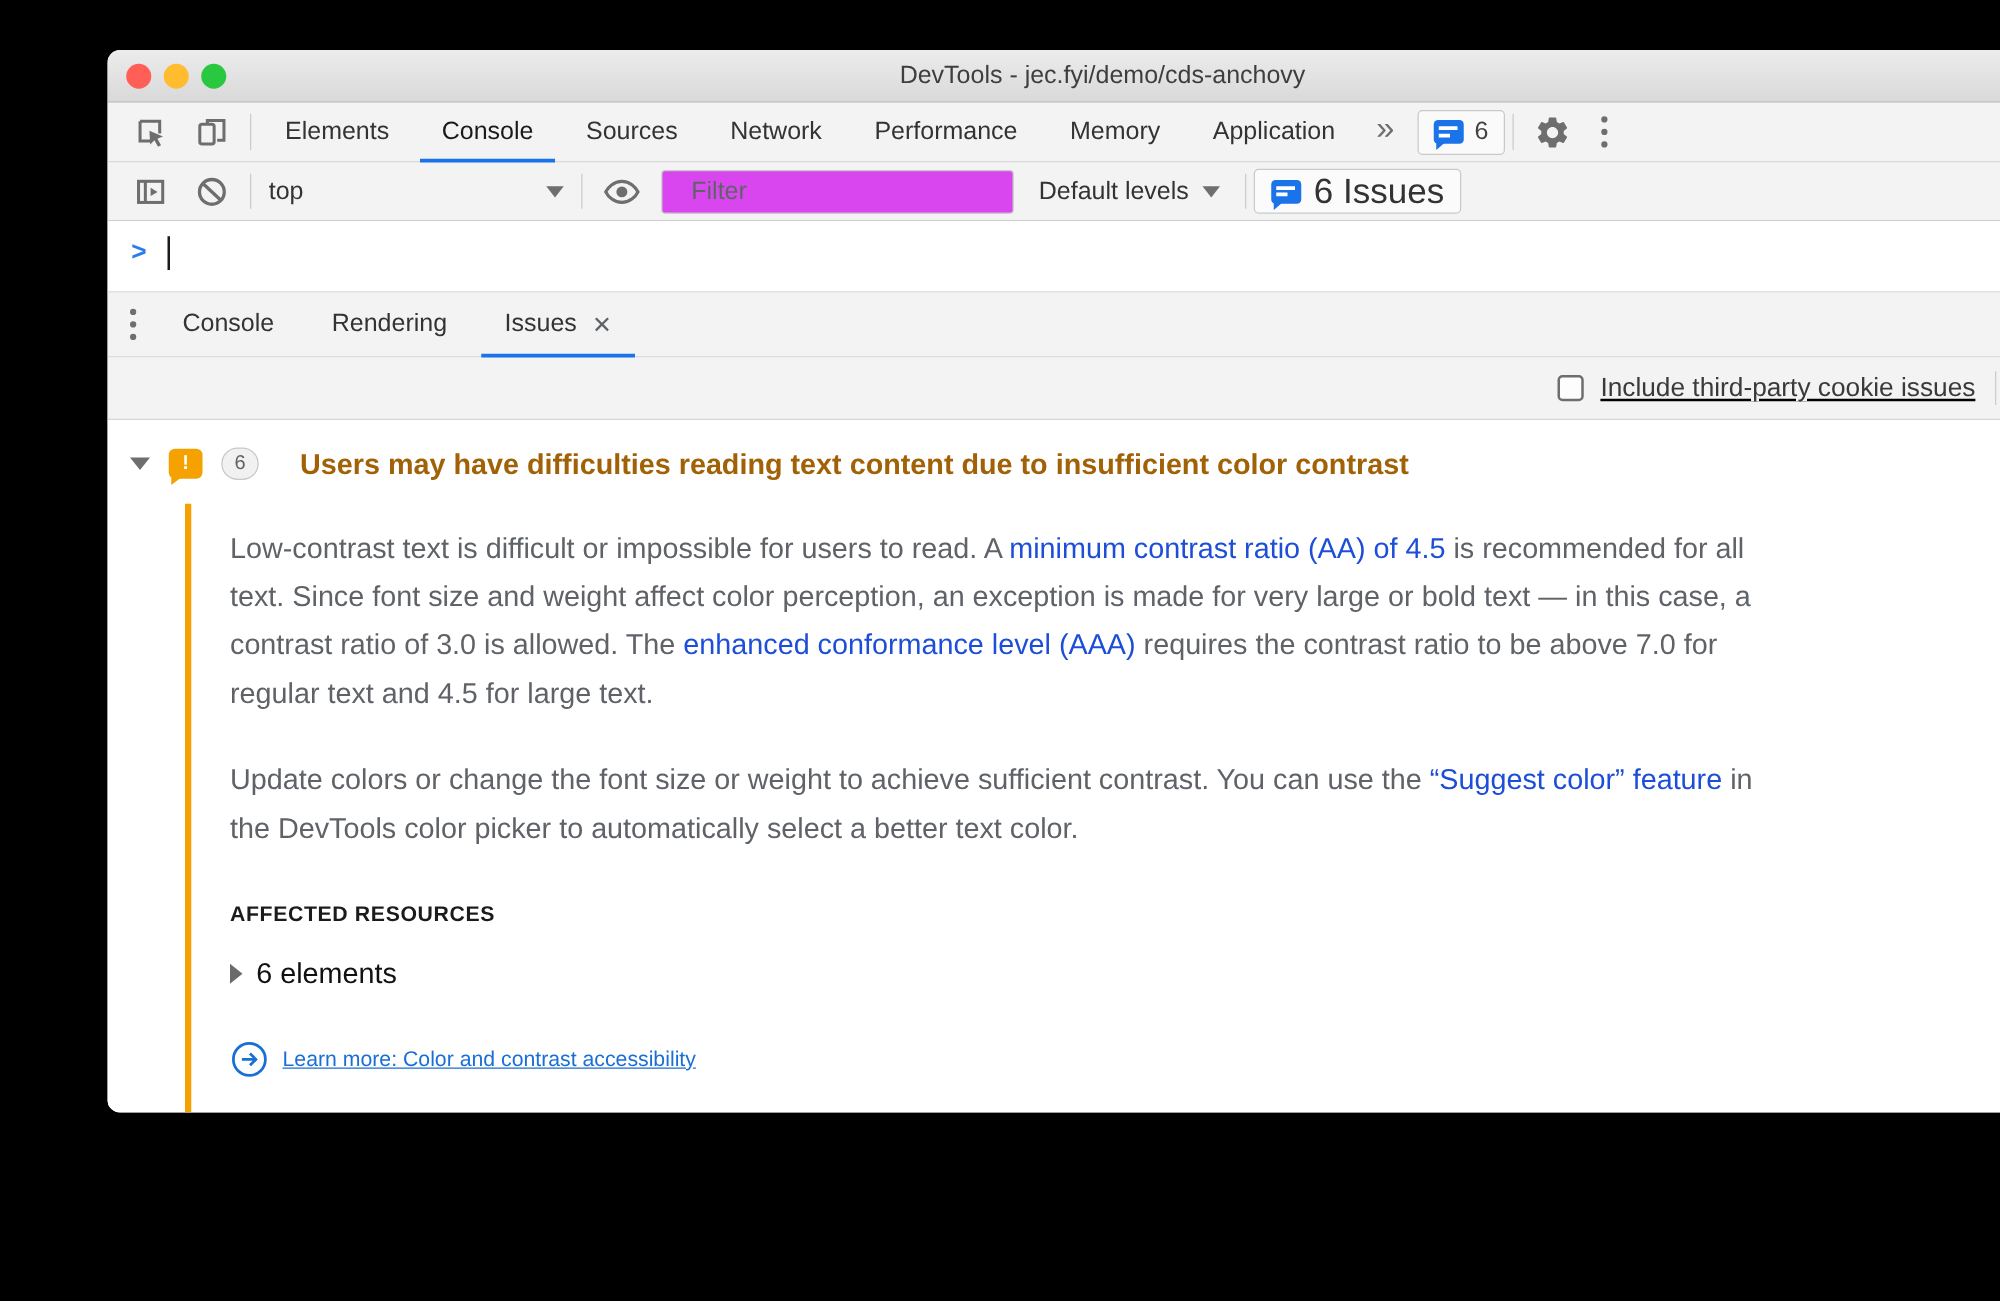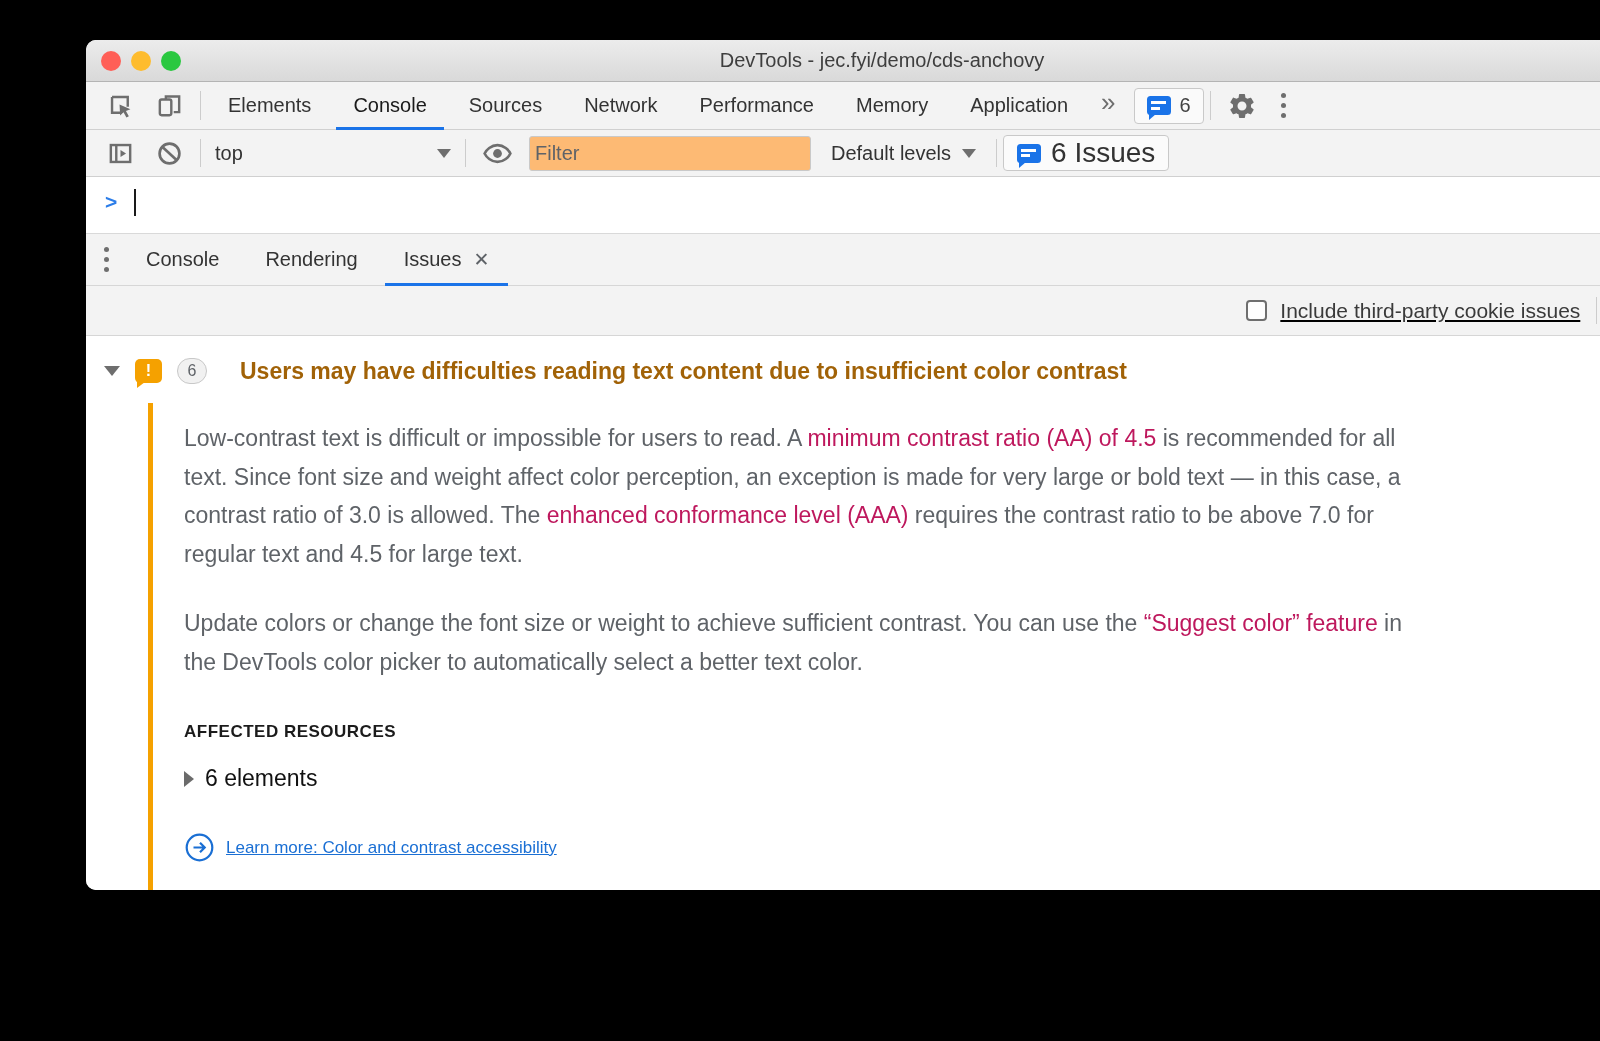--- a/index.html
+++ b/index.html
@@ -39,22 +39,22 @@
   .bubble-blue::before { content:""; position:absolute; left:4px; top:5px; width:15px; height:3px; background:#fff; }
   .bubble-blue::after  { content:""; position:absolute; left:4px; top:10.5px; width:9px; height:3px; background:#fff; }
   .bubble-blue .tail { position:absolute; left:2px; bottom:-5px; width:0; height:0;
     border-top:6px solid #1a73e8; border-right:7px solid transparent; }
   .kebab { display:flex; flex-direction:column; align-items:center; padding:0 14px; }
   .kebab i { width:5px; height:5px; border-radius:50%; background:#6e6e6e; margin:2.6px 0; }
 
   
   .console-toolbar { flex:0 0 47px; border-bottom:1px solid #d0d0d0; padding:0 8px 0 10px; }
   .context-dd { display:flex; align-items:center; justify-content:space-between; width:252px; padding:0 8px; font-size:20px; color:#333; }
-  .filter-input { width:282px; height:35px; border:1px solid #c9c9c9; border-radius:3px; background:#fdba74;
-    font-size:20px; color:#333; padding:0 5px; margin:0 6px; font-family:"Liberation Sans",sans-serif; outline:none; }
+  .filter-input { width:282px; height:35px; border:1px solid #c9c9c9; border-radius:3px; background:#d946ef;
+    font-size:20px; color:#333; padding:0 23px; margin:0 6px; font-family:"Liberation Sans",sans-serif; outline:none; }
   .filter-input::placeholder { color:#5f6368; opacity:1; }
   .levels-dd { display:flex; align-items:center; gap:11px; font-size:20px; color:#333; padding:0 14px; }
   .issues-chip { display:flex; align-items:center; gap:10px; border:1px solid #c9c9c9; border-radius:4px;
     background:#fbfbfb; height:36px; padding:0 13px; font-size:28px; color:#333; }
 
   
   .console-area { flex:0 0 57px; background:#fff; border-bottom:1px solid #d9d9d9; position:relative; }
   .prompt-chevron { position:absolute; left:19px; top:13px; color:#2b7de9; font-size:21px; font-weight:bold; }
   .caret { position:absolute; left:48px; top:12px; width:2px; height:27px; background:#1a1a1a; }
   .scroll-thumb { position:absolute; right:3px; top:10px; width:12px; height:35px; background:#c2c2c2; border-radius:6px; }
@@ -79,21 +79,21 @@
   
   .content { flex:1; background:#fff; display:flex; flex-direction:column; padding-top:13px; overflow:hidden; }
   .issue-header { display:flex; align-items:center; padding-left:18px; gap:15px; height:44px; flex:0 0 auto; }
   .tri-down { width:0; height:0; border-left:8px solid transparent; border-right:8px solid transparent; border-top:10px solid #6e6e6e; }
   .count-pill { min-width:30px; height:26px; border-radius:13px; background:#f1f1f1; border:1px solid #c8c8c8;
     color:#5f6368; font-size:16px; display:flex; align-items:center; justify-content:center; padding:0 8px; }
   .issue-title { font-size:23px; font-weight:bold; color:#a16207; margin-left:18px; }
   .issue-body { flex:1; margin-left:62px; margin-top:10px; border-left:5px solid #f5a100; padding:4px 60px 0 31px; }
   .para { font-size:23px; line-height:38.5px; color:#5f6368; max-width:1243px; margin-top:12px; }
   .para.second { margin-top:31px; }
-  .para a, .inline-link { color:#be185d; text-decoration:none; cursor:pointer; }
+  .para a, .inline-link { color:#1d4ed8; text-decoration:none; cursor:pointer; }
   .affected { margin-top:41px; font-size:17px; font-weight:bold; color:#1b1b1b; letter-spacing:.5px; }
   .elements-row { margin-top:23px; display:flex; align-items:center; gap:11px; font-size:23px; color:#111; }
   .tri-right { width:0; height:0; border-top:8px solid transparent; border-bottom:8px solid transparent; border-left:10px solid #6b6b6b; }
   .learn-more { margin-top:40px; display:flex; align-items:center; gap:11px; }
   .learn-more a { font-size:17px; color:#1a6fd4; text-decoration:underline; cursor:pointer; }
   svg { display:block; }
 </style>
 </head>
 <body>
 

